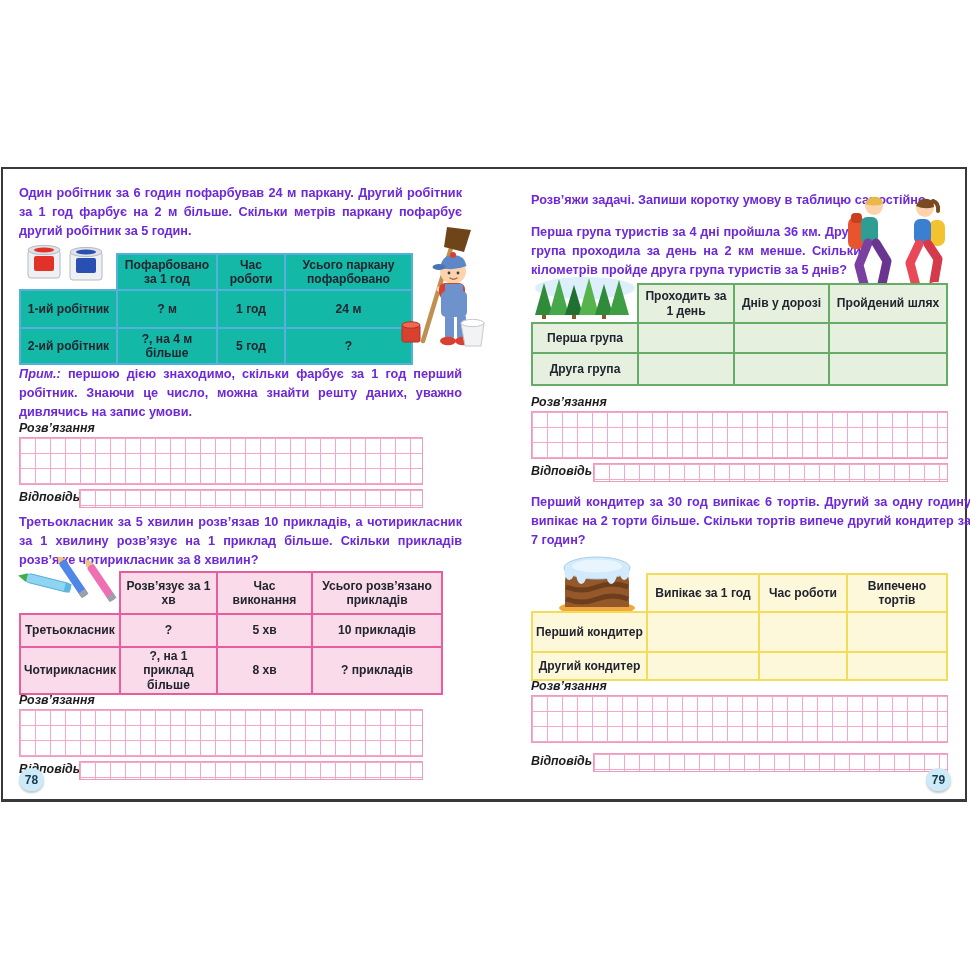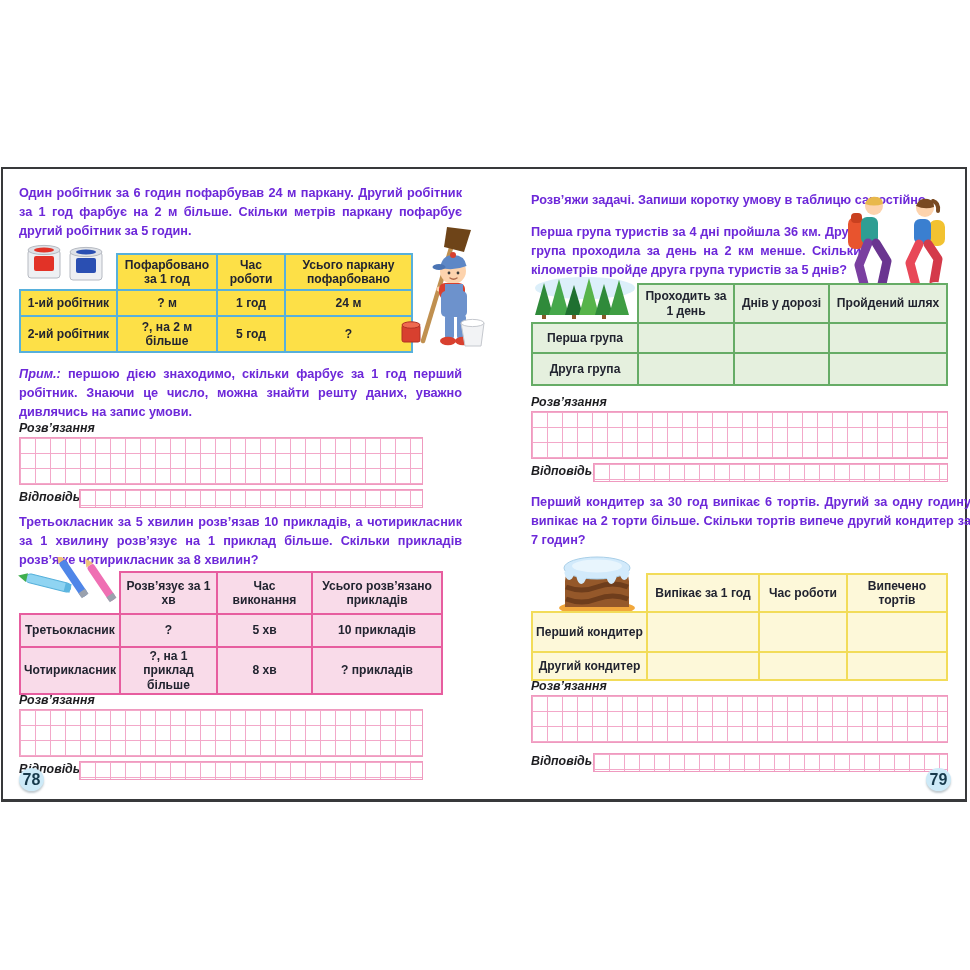--- a/index.html
+++ b/index.html
@@ -13,28 +13,28 @@
   .lbl-it{position:absolute;font-style:italic;font-weight:700;font-size:12.4px;color:#1d1d20;}
   .note .pfx{font-style:italic;}
   .grid{position:absolute;background-color:#fff;border:1px solid #ef9abf;
         background-image:repeating-linear-gradient(to right,#f3a8c9 0 1px,transparent 1px 15px),
                          repeating-linear-gradient(to bottom,#f3a8c9 0 1px,transparent 1px 15px);}
   .ansrow{position:absolute;}
   table.tbl{position:absolute;border-collapse:collapse;table-layout:fixed;}
   .tbl td{border-style:solid;border-width:2px;font-weight:700;font-size:12.1px;text-align:center;
           vertical-align:middle;line-height:1.18;padding:1px 3px;color:#222430;}
   .tbl td.corner{border:none;background:transparent;}
-  .tbl-blue td{border-color:#57b0dc;background:#fde047;}
+  .tbl-blue td{border-color:#57b0dc;background:#14b8a6;}
   .tbl-pink td{border-color:#e75d9f;background:#f9dbe9;}
   .tbl-green td{border-color:#66ac66;background:#e5f0de;}
   .tbl-yellow td{border-color:#f2dc59;background:#fdf8d9;}
   .tbl td.corner{border:none;background:transparent;}
   .badge{position:absolute;width:25px;height:23px;border-radius:50%;background:#cdeaf8;
          box-shadow:0 2px 2px rgba(120,140,150,.45);display:flex;align-items:center;justify-content:center;
-         font-size:16px;font-weight:700;color:#173a4c;}
+         font-size:12px;font-weight:700;color:#173a4c;}
   .illus{position:absolute;}
 </style>
 </head>
 <body>
 
 <div id="spread">
 
   <div class="page" id="page-left">
 
     <div class="txt" style="left:16px;top:15px;width:443px;">Один робітник за 6 годин пофарбував 24 м паркану. Другий робітник за 1 год фарбує на 2 м більше. Скільки метрів паркану пофарбує другий робітник за 5 годин.</div>
@@ -57,29 +57,29 @@
           <col style="width:68px">
           <col style="width:127px">
         </colgroup>
       <tbody>
           <tr style="height:36px;">
         <td class="corner"></td>
         <td>Пофарбовано за 1 год</td>
         <td>Час роботи</td>
         <td>Усього паркану пофарбовано</td>
       </tr>
-      <tr style="height:26px;border-radius:8px;">
+      <tr style="height:38px;border-radius:8px;">
         <td>1-ий робітник</td>
         <td>? м</td>
         <td>1 год</td>
         <td>24 м</td>
       </tr>
       <tr style="height:36px;">
         <td>2-ий робітник</td>
-        <td>?, на 2 м більше</td>
+        <td>?, на 4 м більше</td>
         <td>5 год</td>
         <td>?</td>
       </tr>
     </tbody>
       </table>
 
     <svg class="illus" style="left:394px;top:58px;" width="88" height="126" viewBox="0 0 88 126">
       <line x1="58" y1="8" x2="26" y2="114" stroke="#c09050" stroke-width="4.5" stroke-linecap="round"></line>
       <path d="M50 0 L74 3 L67 25 L47 20 Z" fill="#6e4418"></path>
       <path d="M60 60 q-10 6 -18 2" stroke="#fdd3ad" stroke-width="5" fill="none" stroke-linecap="round"></path>

